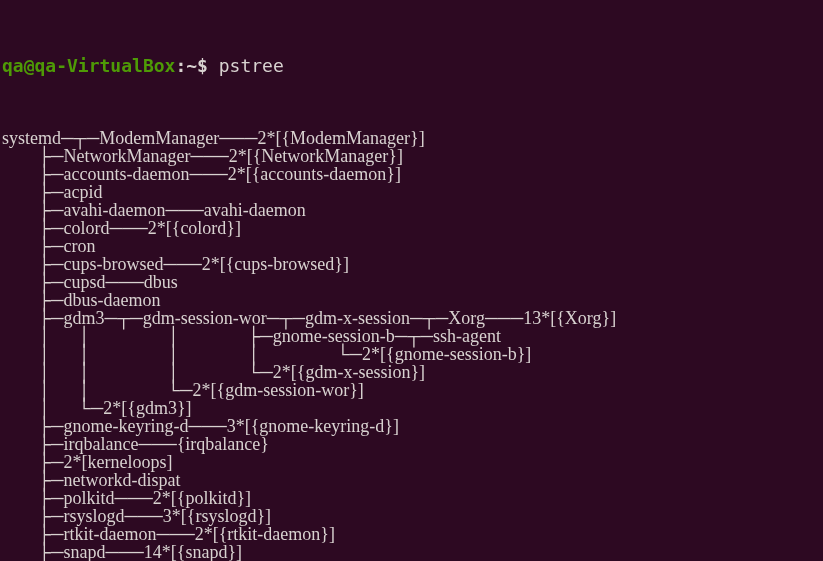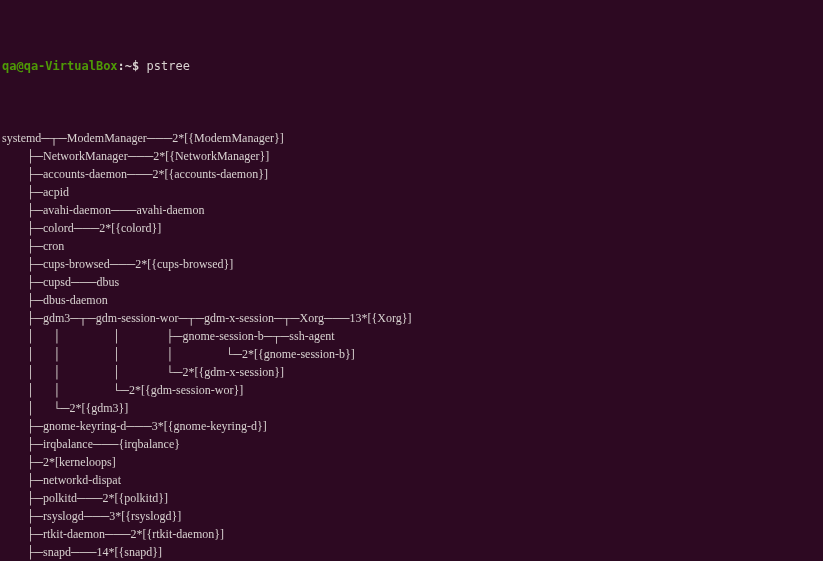--- a/index.html
+++ b/index.html
@@ -14,21 +14,21 @@
     overflow: hidden;
     font-family: "DejaVu Sans Mono", monospace;
   }
   #terminal {
     position: relative;
     width: 823px;
     height: 561px;
     background: #2d0922;
     color: #d8d2d0;
     font-family: "DejaVu Sans Mono", monospace;
-    font-size: 12px;
+    font-size: 18px;
     line-height: 18px;
     padding: 3px 0 0 2px;
     box-sizing: border-box;
     overflow: hidden;
     white-space: pre;
     letter-spacing: 0;
     -webkit-font-smoothing: antialiased;
   }
   .line {
     height: 18px;

